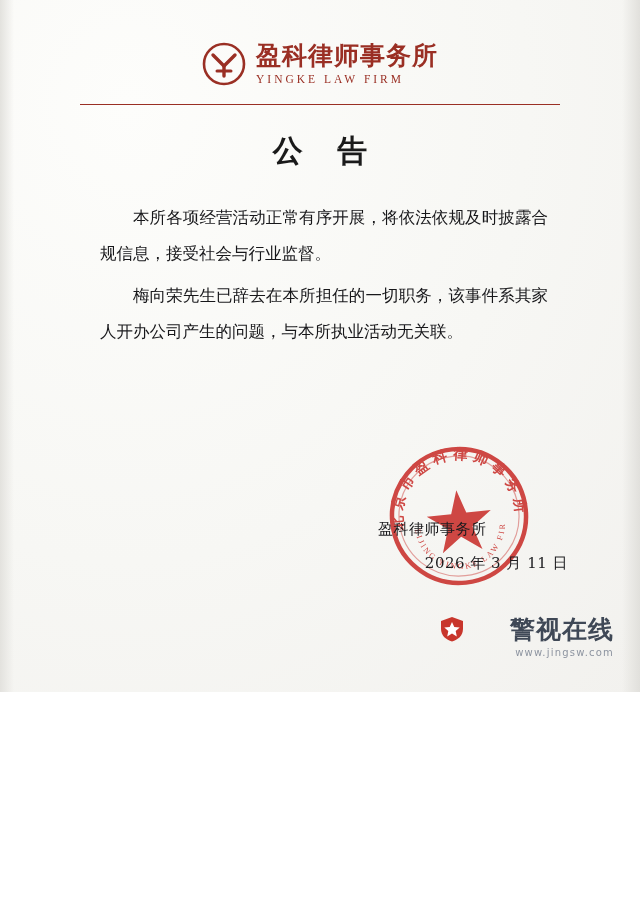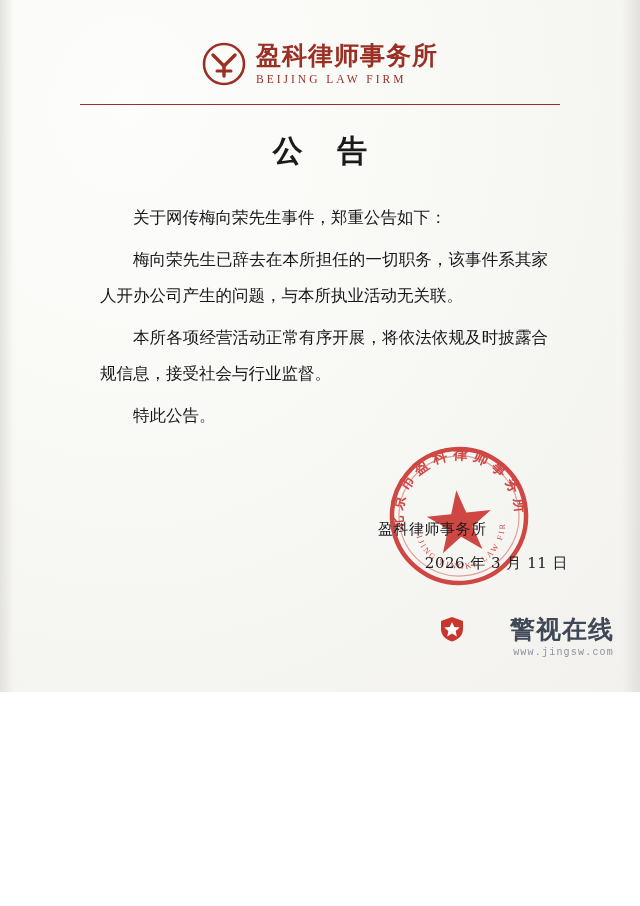--- a/index.html
+++ b/index.html
@@ -164,21 +164,20 @@
     color: #3f4856;
     letter-spacing: 1px;
     line-height: 1;
   }
   .wm-url {
     font-size: 10px;
     color: #8d94a0;
     letter-spacing: 1.2px;
     margin-top: 4px;
     text-align: right;
-    font-family: Liberation Mono, monospace;
   }
 
   .smudge {
     position: absolute;
     right: 38px;
     top: 795px;
     width: 6px;
     height: 9px;
     background: #b9b6ae;
     opacity: .55;
@@ -195,33 +194,31 @@
     <span class="logo-mark">
       <svg width="44" height="44" viewBox="0 0 44 44" aria-hidden="true">
         <circle cx="22" cy="22" r="20" fill="none" stroke="#9a2f24" stroke-width="2.6"></circle>
         <path d="M11 13 L22 24 L33 13" fill="none" stroke="#9a2f24" stroke-width="3.4" stroke-linecap="round" stroke-linejoin="round"></path>
         <path d="M22 24 L22 34" fill="none" stroke="#9a2f24" stroke-width="3.4" stroke-linecap="round"></path>
         <path d="M15 29 L29 29" fill="none" stroke="#9a2f24" stroke-width="3" stroke-linecap="round"></path>
       </svg>
     </span>
     <span class="brand-text">
       <span class="brand-cn">盈科律师事务所</span>
-      <span class="brand-en">BEIJING LAW FIRM</span>
+      <span class="brand-en">YINGKE LAW FIRM</span>
     </span>
   </div>
 
   <div class="rule"></div>
 
   <div class="doc-title">公 告</div>
 
   <div class="body-text">
-    <p>关于网传梅向荣先生事件，郑重公告如下：</p>
+    <p>本所各项经营活动正常有序开展，将依法依规及时披露合规信息，接受社会与行业监督。</p>
     <p>梅向荣先生已辞去在本所担任的一切职务，该事件系其家人开办公司产生的问题，与本所执业活动无关联。</p>
-    <p>本所各项经营活动正常有序开展，将依法依规及时披露合规信息，接受社会与行业监督。</p>
-    <p>特此公告。</p>
   </div>
 
   <div class="seal">
     <svg width="152" height="152" viewBox="0 0 152 152" aria-hidden="true" style="opacity:.88">
       <g transform="rotate(-6 76 76)">
         <circle cx="76" cy="76" r="67" fill="none" stroke="#c9302c" stroke-width="4.5"></circle>
         <circle cx="76" cy="76" r="60" fill="none" stroke="#c9302c" stroke-width="1.2" opacity=".5"></circle>
         <path d="M76 50 l7.6 23.4 24.6 0 -19.9 14.5 7.6 23.4 -19.9 -14.5 -19.9 14.5 7.6 -23.4 -19.9 -14.5 24.6 0 z" fill="#c9302c"></path>
         <defs>
           <path id="sealArcOuter" d="M 19 76 A 57 57 0 1 1 133 76"></path>

